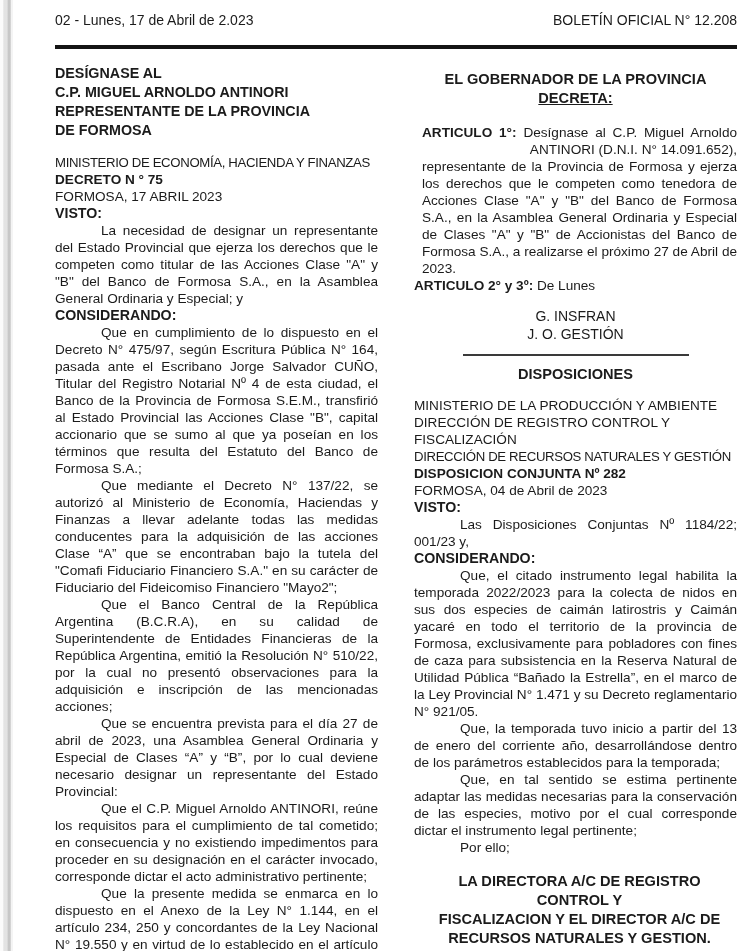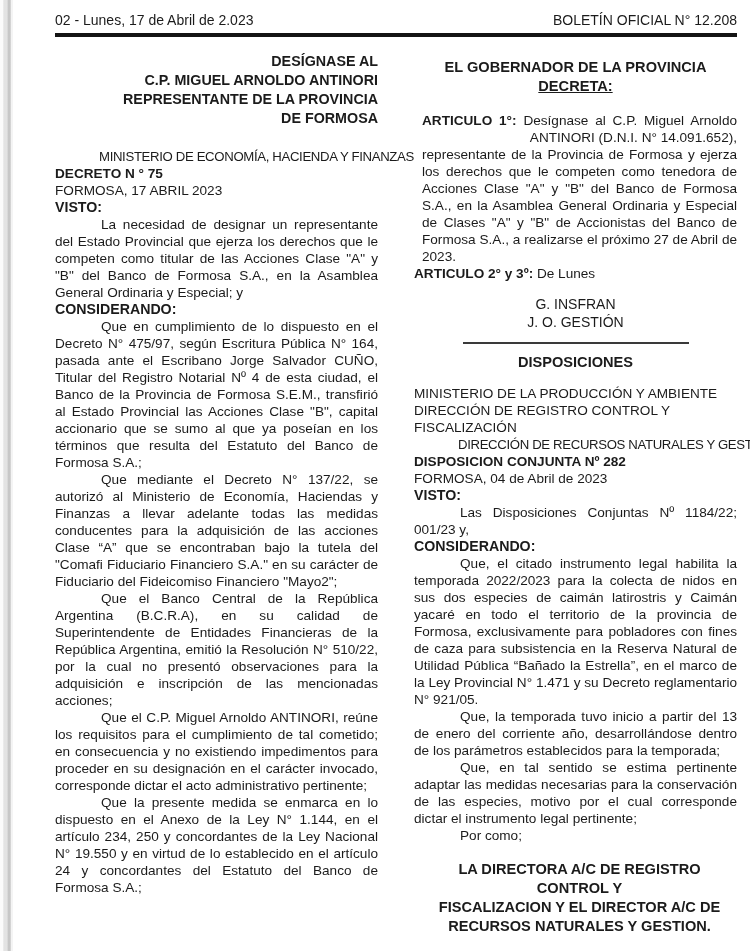--- a/index.html
+++ b/index.html
@@ -9,28 +9,28 @@
     color:#1b1b1b;overflow:hidden;
     -webkit-font-smoothing:antialiased;
   }
   .scan-edge{
     position:absolute;left:0;top:0;bottom:0;width:13px;
     background:linear-gradient(to right,#fbfbfb 0 20%,#e3e3e3 30% 55%,#c7c7c7 62% 78%,#f4f4f4 88%);
   }
   .page{position:absolute;left:55px;top:12px;width:682px;}
   .masthead{
     display:flex;justify-content:space-between;align-items:flex-end;
-    font-size:14px;padding-bottom:5px;border-bottom:4px solid #141414;
+    font-size:14px;padding-bottom:17px;border-bottom:4px solid #141414;
   }
   .columns{display:flex;gap:36px;margin-top:13px;}
   .col{width:323px;font-size:13.6px;line-height:17px;text-align:justify;}
   .b{font-weight:bold;}
-  .doc-title{font-weight:bold;font-size:14.3px;line-height:19px;text-align:right;margin:2px 0 20px 0;}
+  .doc-title{font-weight:bold;font-size:14.3px;line-height:19px;text-align:left;margin:2px 0 14px 0;}
   .org-line{text-align:left;}
-  .nowrap{white-space:nowrap;letter-spacing:-0.35px;font-size:13.2px;margin-left:44px;}
+  .nowrap{white-space:nowrap;letter-spacing:-0.35px;font-size:13.2px;}
   .section-label{font-weight:bold;font-size:14.2px;text-align:left;}
   .para{margin:0;text-indent:46px;}
   .underline{text-decoration:underline;}
   .jlast{text-align:justify;text-align-last:justify;}
   .right{text-align:right;}
   .sig{text-align:center;line-height:18px;font-size:14px;margin:0;}
   .divider{width:226px;height:2px;background:#3a3a3a;margin:11px auto 9px auto;}
   .big-head{font-weight:bold;font-size:14.6px;line-height:19px;text-align:center;}.gap13{margin-top:13px;}.gap16{margin-top:16px;margin-left:8px;}
 </style>
 </head>
@@ -59,20 +59,21 @@
       <div class="org-line b">DECRETO N ° 75</div>
       <div class="org-line">FORMOSA, 17 ABRIL 2023</div>
 
       <div class="section-label">VISTO:</div>
       <p class="para">La necesidad de designar un representante del Estado Provincial que ejerza los derechos que le competen como titular de las Acciones Clase "A" y "B" del Banco de Formosa S.A., en la Asamblea General Ordinaria y Especial; y</p>
 
       <div class="section-label" style="margin-top:0">CONSIDERANDO:</div>
       <p class="para">Que en cumplimiento de lo dispuesto en el Decreto N° 475/97, según Escritura Pública N° 164, pasada ante el Escribano Jorge Salvador CUÑO, Titular del Registro Notarial Nº 4 de esta ciudad, el Banco de la Provincia de Formosa S.E.M., transfirió al Estado Provincial las Acciones Clase "B", capital accionario que se sumo al que ya poseían en los términos que resulta del Estatuto del Banco de Formosa S.A.;</p>
       <p class="para">Que mediante el Decreto N° 137/22, se autorizó al Ministerio de Economía, Haciendas y Finanzas a llevar adelante todas las medidas conducentes para la adquisición de las acciones Clase “A” que se encontraban bajo la tutela del "Comafi Fiduciario Financiero S.A." en su carácter de Fiduciario del Fideicomiso Financiero "Mayo2";</p>
       <p class="para">Que el Banco Central de la República Argentina (B.C.R.A), en su calidad de Superintendente de Entidades Financieras de la República Argentina, emitió la Resolución N° 510/22, por la cual no presentó observaciones para la adquisición e inscripción de las mencionadas acciones;</p>
+      <p class="para">Que se encuentra prevista para el día 27 de abril de 2023, una Asamblea General Ordinaria y Especial de Clases “A” y “B”, por lo cual deviene necesario designar un representante del Estado Provincial:</p>
       <p class="para">Que el C.P. Miguel Arnoldo ANTINORI, reúne los requisitos para el cumplimiento de tal cometido; en consecuencia y no existiendo impedimentos para proceder en su designación en el carácter invocado, corresponde dictar el acto administrativo pertinente;</p>
       <p class="para">Que la presente medida se enmarca en lo dispuesto en el Anexo de la Ley N° 1.144, en el artículo 234, 250 y concordantes de la Ley Nacional N° 19.550 y en virtud de lo establecido en el artículo 24 y concordantes del Estatuto del Banco de Formosa S.A.;</p>
 
     </div>
 
     <div class="col">
       <div class="big-head" style="margin-top:8px">EL GOBERNADOR DE LA PROVINCIA</div>
       <div class="big-head underline">DECRETA:</div>
 
       <div class="gap16">
@@ -105,21 +106,21 @@
         <div class="org-line">FORMOSA, 04 de Abril de 2023</div>
       </div>
 
       <div class="section-label">VISTO:</div>
       <p class="para">Las Disposiciones Conjuntas Nº 1184/22; 001/23 y,</p>
 
       <div class="section-label">CONSIDERANDO:</div>
       <p class="para">Que, el citado instrumento legal habilita la temporada 2022/2023 para la colecta de nidos en sus dos especies de caimán latirostris y Caimán yacaré en todo el territorio de la provincia de Formosa, exclusivamente para pobladores con fines de caza para subsistencia en la Reserva Natural de Utilidad Pública “Bañado la Estrella”, en el marco de la Ley Provincial N° 1.471 y su Decreto reglamentario N° 921/05.</p>
       <p class="para">Que, la temporada tuvo inicio a partir del 13 de enero del corriente año, desarrollándose dentro de los parámetros establecidos para la temporada;</p>
       <p class="para">Que, en tal sentido se estima pertinente adaptar las medidas necesarias para la conservación de las especies, motivo por el cual corresponde dictar el instrumento legal pertinente;</p>
-      <p class="para">Por como;</p>
+      <p class="para">Por ello;</p>
 
       <div class="big-head gap16">
         <div>LA DIRECTORA A/C DE REGISTRO CONTROL Y</div>
         <div>FISCALIZACION Y EL DIRECTOR A/C DE</div>
         <div>RECURSOS NATURALES Y GESTION.</div>
 
       </div>
 
     </div>
 

